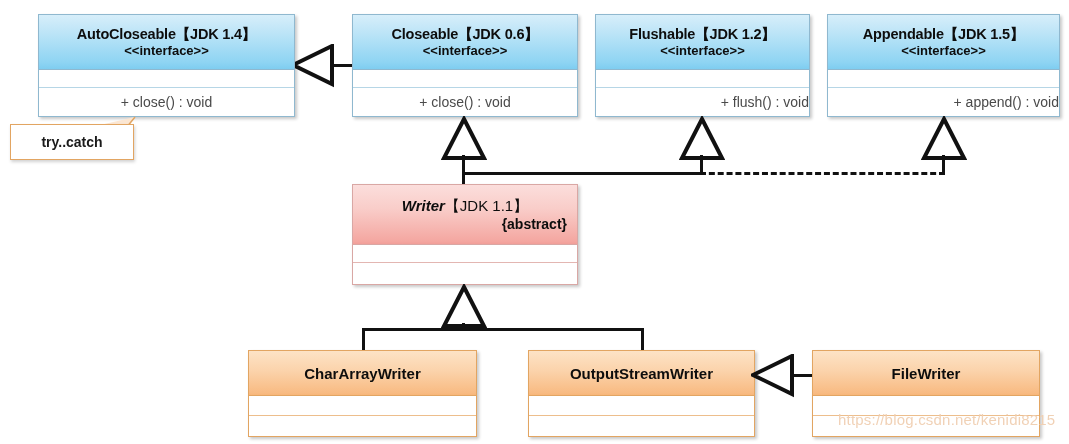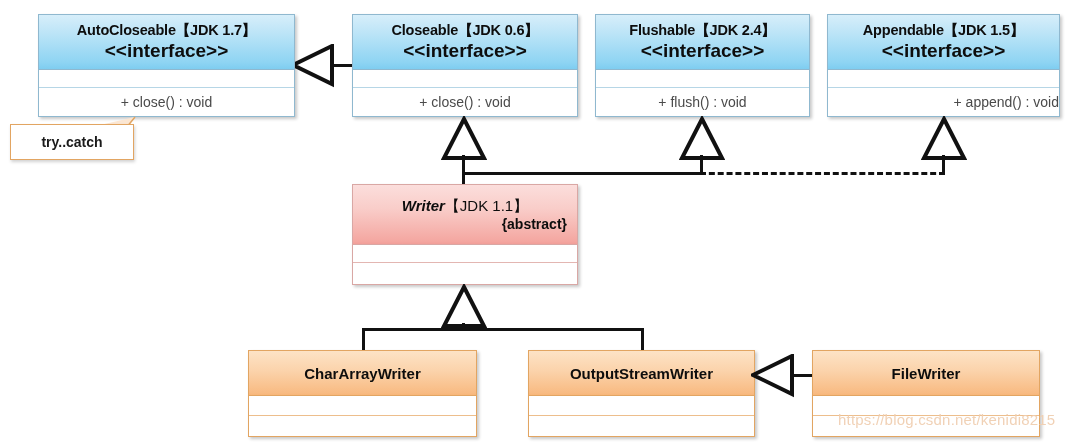--- a/index.html
+++ b/index.html
@@ -53,21 +53,21 @@
   }
   .iface .title {
     font-size: 14.5px;
     font-weight: bold;
     color: #0d0d0d;
     letter-spacing: -0.2px;
     line-height: 1.15;
     white-space: nowrap;
   }
   .iface .stereo {
-    font-size: 19px;
+    font-size: 13px;
     font-weight: bold;
     color: #0d0d0d;
     line-height: 1.2;
     margin-top: 1px;
     white-space: nowrap;
   }
   .iface .member {
     font-size: 14px;
     color: #4a4a4a;
     white-space: nowrap;
@@ -175,21 +175,21 @@
 
 <div id="canvas">
 
   <div class="conn h" style="left:330px; top:64px; width:24px;"></div>
   <svg class="tri" width="44" height="44" style="left:291px; top:44px;">
     <polygon points="2,21 41,2 41,40" fill="#ffffff" stroke="#111111" stroke-width="4" stroke-linejoin="miter"></polygon>
   </svg>
 
   <div class="uml-box iface" style="left:38px; top:14px; width:257px; height:103px;">
     <div class="hdr" style="height:56px;">
-      <div class="title">AutoCloseable【JDK 1.7】</div>
+      <div class="title">AutoCloseable【JDK 1.4】</div>
       <div class="stereo">&lt;&lt;interface&gt;&gt;</div>
     </div>
     <div class="comp" style="height:18px;"></div>
     <div class="comp" style="height:28px;">
       <span class="member">+ close() : void</span>
     </div>
   </div>
 
   <div class="uml-box iface" style="left:352px; top:14px; width:226px; height:103px;">
     <div class="hdr" style="height:56px;">
@@ -197,25 +197,25 @@
       <div class="stereo">&lt;&lt;interface&gt;&gt;</div>
     </div>
     <div class="comp" style="height:18px;"></div>
     <div class="comp" style="height:28px;">
       <span class="member">+ close() : void</span>
     </div>
   </div>
 
   <div class="uml-box iface" style="left:595px; top:14px; width:215px; height:103px;">
     <div class="hdr" style="height:56px;">
-      <div class="title">Flushable【JDK 2.4】</div>
+      <div class="title">Flushable【JDK 1.2】</div>
       <div class="stereo">&lt;&lt;interface&gt;&gt;</div>
     </div>
     <div class="comp" style="height:18px;"></div>
-    <div class="comp" style="height:28px;">
+    <div class="comp" style="height:28px;justify-content:flex-end;">
       <span class="member">+ flush() : void</span>
     </div>
   </div>
 
   <div class="uml-box iface" style="left:827px; top:14px; width:233px; height:103px;">
     <div class="hdr" style="height:56px;">
       <div class="title">Appendable【JDK 1.5】</div>
       <div class="stereo">&lt;&lt;interface&gt;&gt;</div>
     </div>
     <div class="comp" style="height:18px;"></div>

